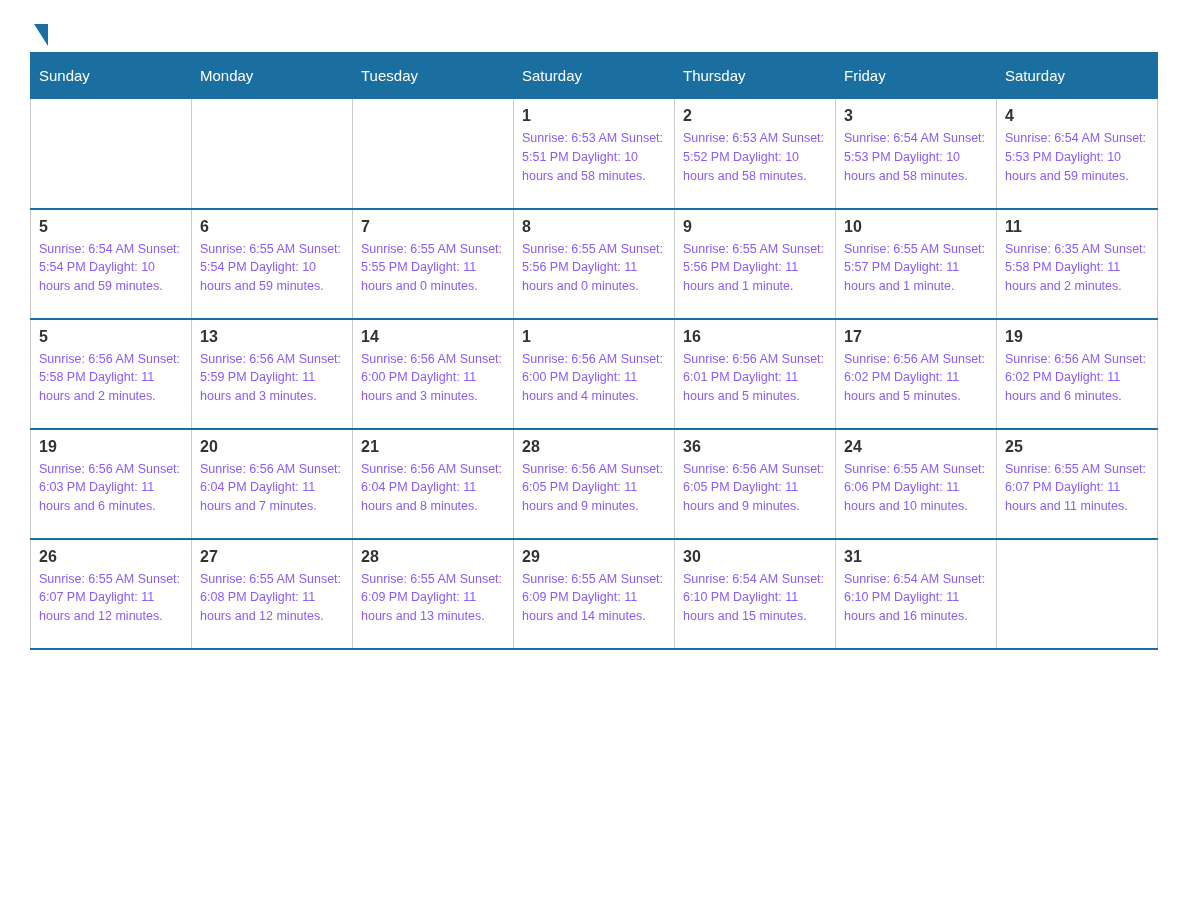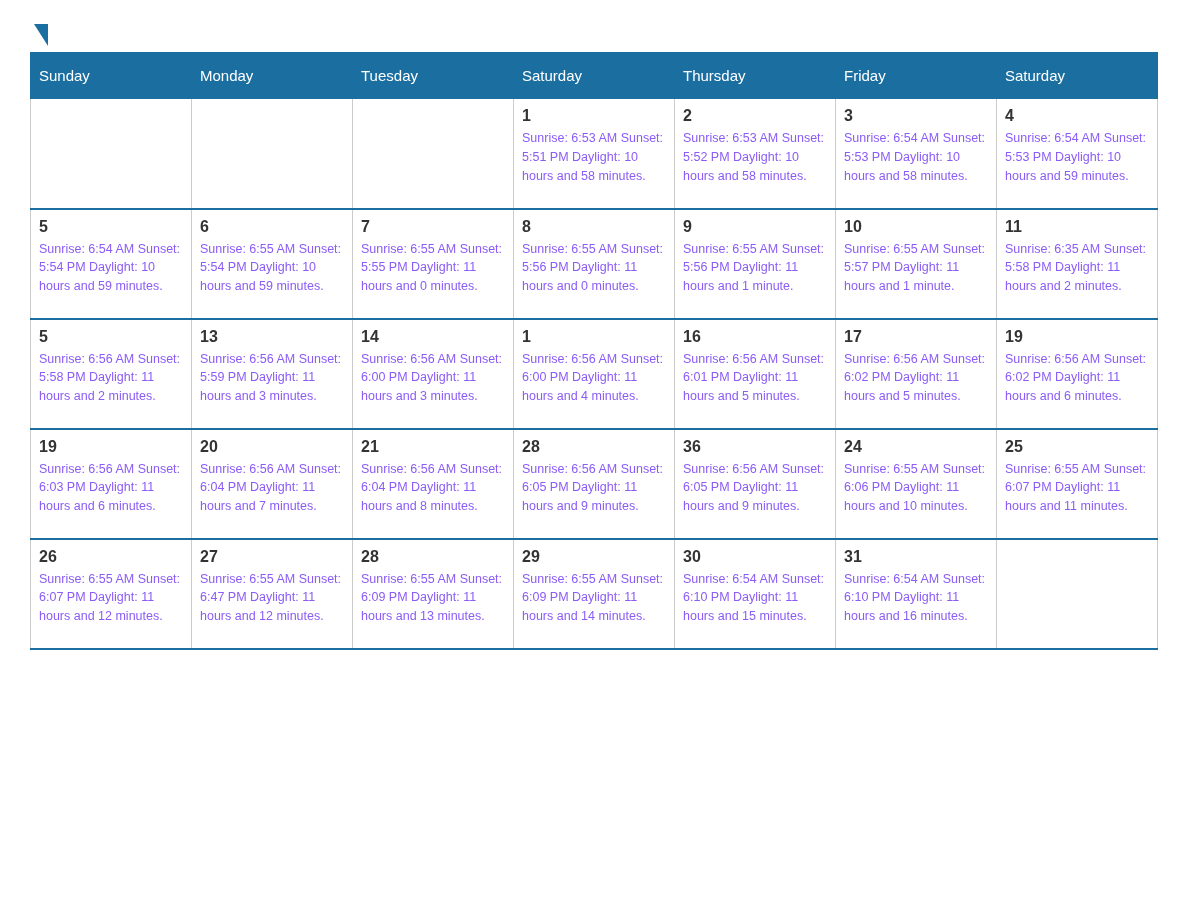--- a/index.html
+++ b/index.html
@@ -319,21 +319,21 @@
         <td>
           <span class="day-number">26</span>
           <div class="day-info">Sunrise: 6:55 AM
 Sunset: 6:07 PM
 Daylight: 11 hours
 and 12 minutes.</div>
         </td>
         <td>
           <span class="day-number">27</span>
           <div class="day-info">Sunrise: 6:55 AM
-Sunset: 6:47 PM
+Sunset: 6:08 PM
 Daylight: 11 hours
 and 12 minutes.</div>
         </td>
         <td>
           <span class="day-number">28</span>
           <div class="day-info">Sunrise: 6:55 AM
 Sunset: 6:09 PM
 Daylight: 11 hours
 and 13 minutes.</div>
         </td>

